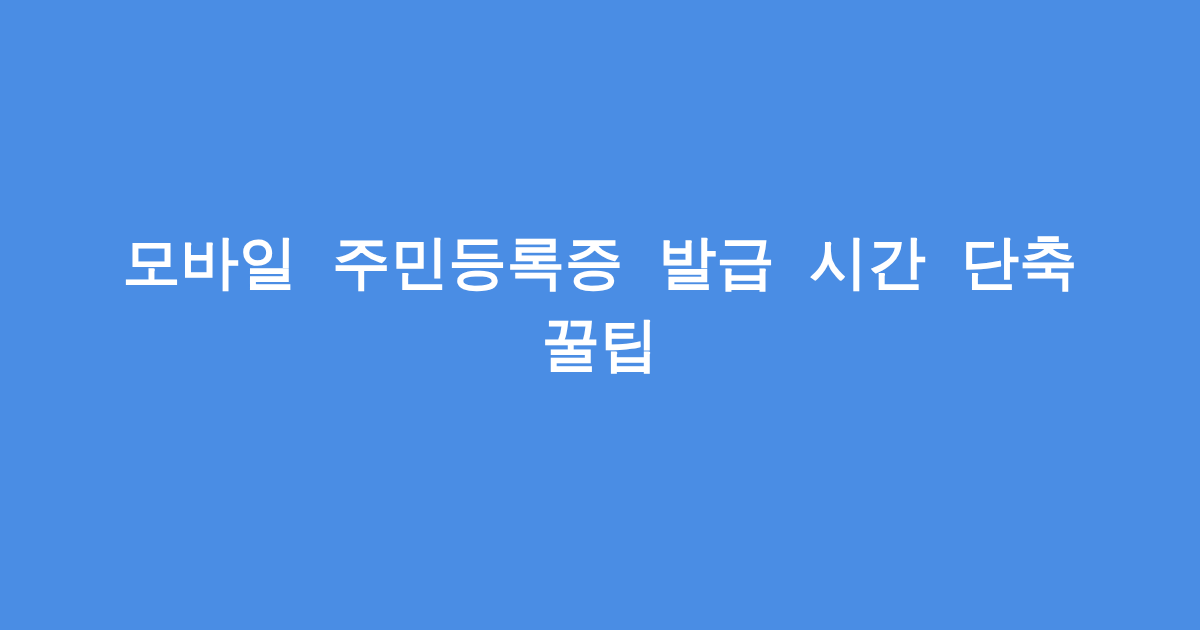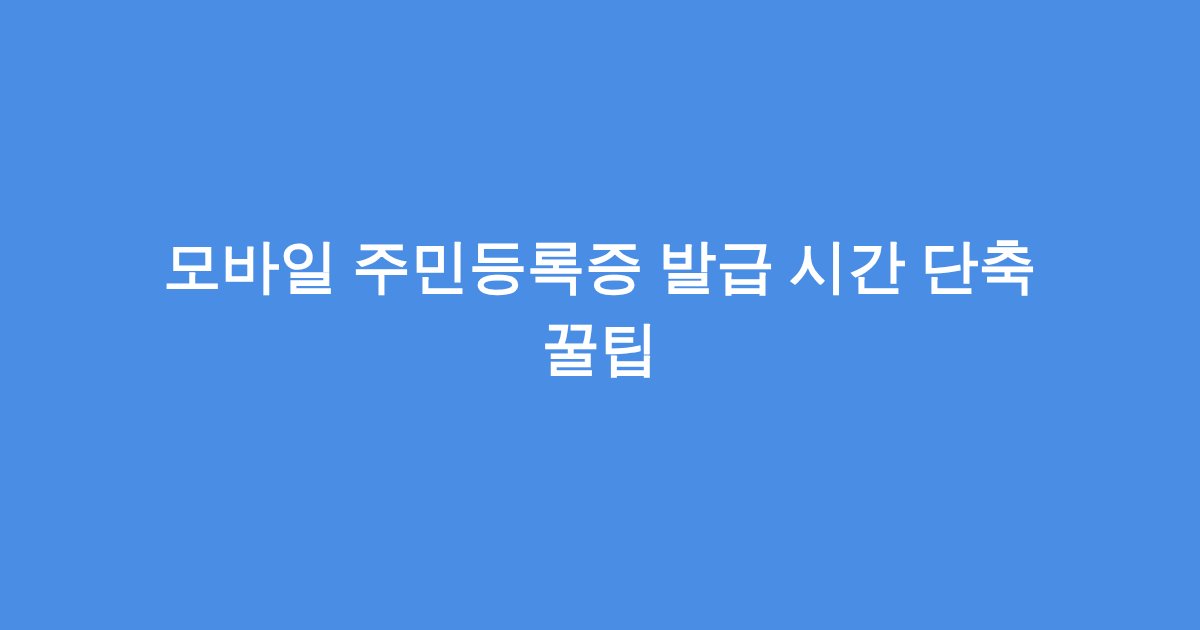--- a/index.html
+++ b/index.html
@@ -33,21 +33,21 @@
     display: flex;
     align-items: center;
     justify-content: center;
   }
 
   .og-title {
     margin: 0;
     padding: 0;
     max-width: 1000px;
     color: #ffffff;
-    font-family: Liberation Serif, serif;
+    font-family: Liberation Mono, monospace;
     font-size: 58px;
     font-weight: 700;
     line-height: 1.42;
     letter-spacing: 0.2px;
     text-align: center;
     word-break: keep-all;
     text-rendering: optimizeLegibility;
     transform: translateY(-7px);
   }
 </style>

